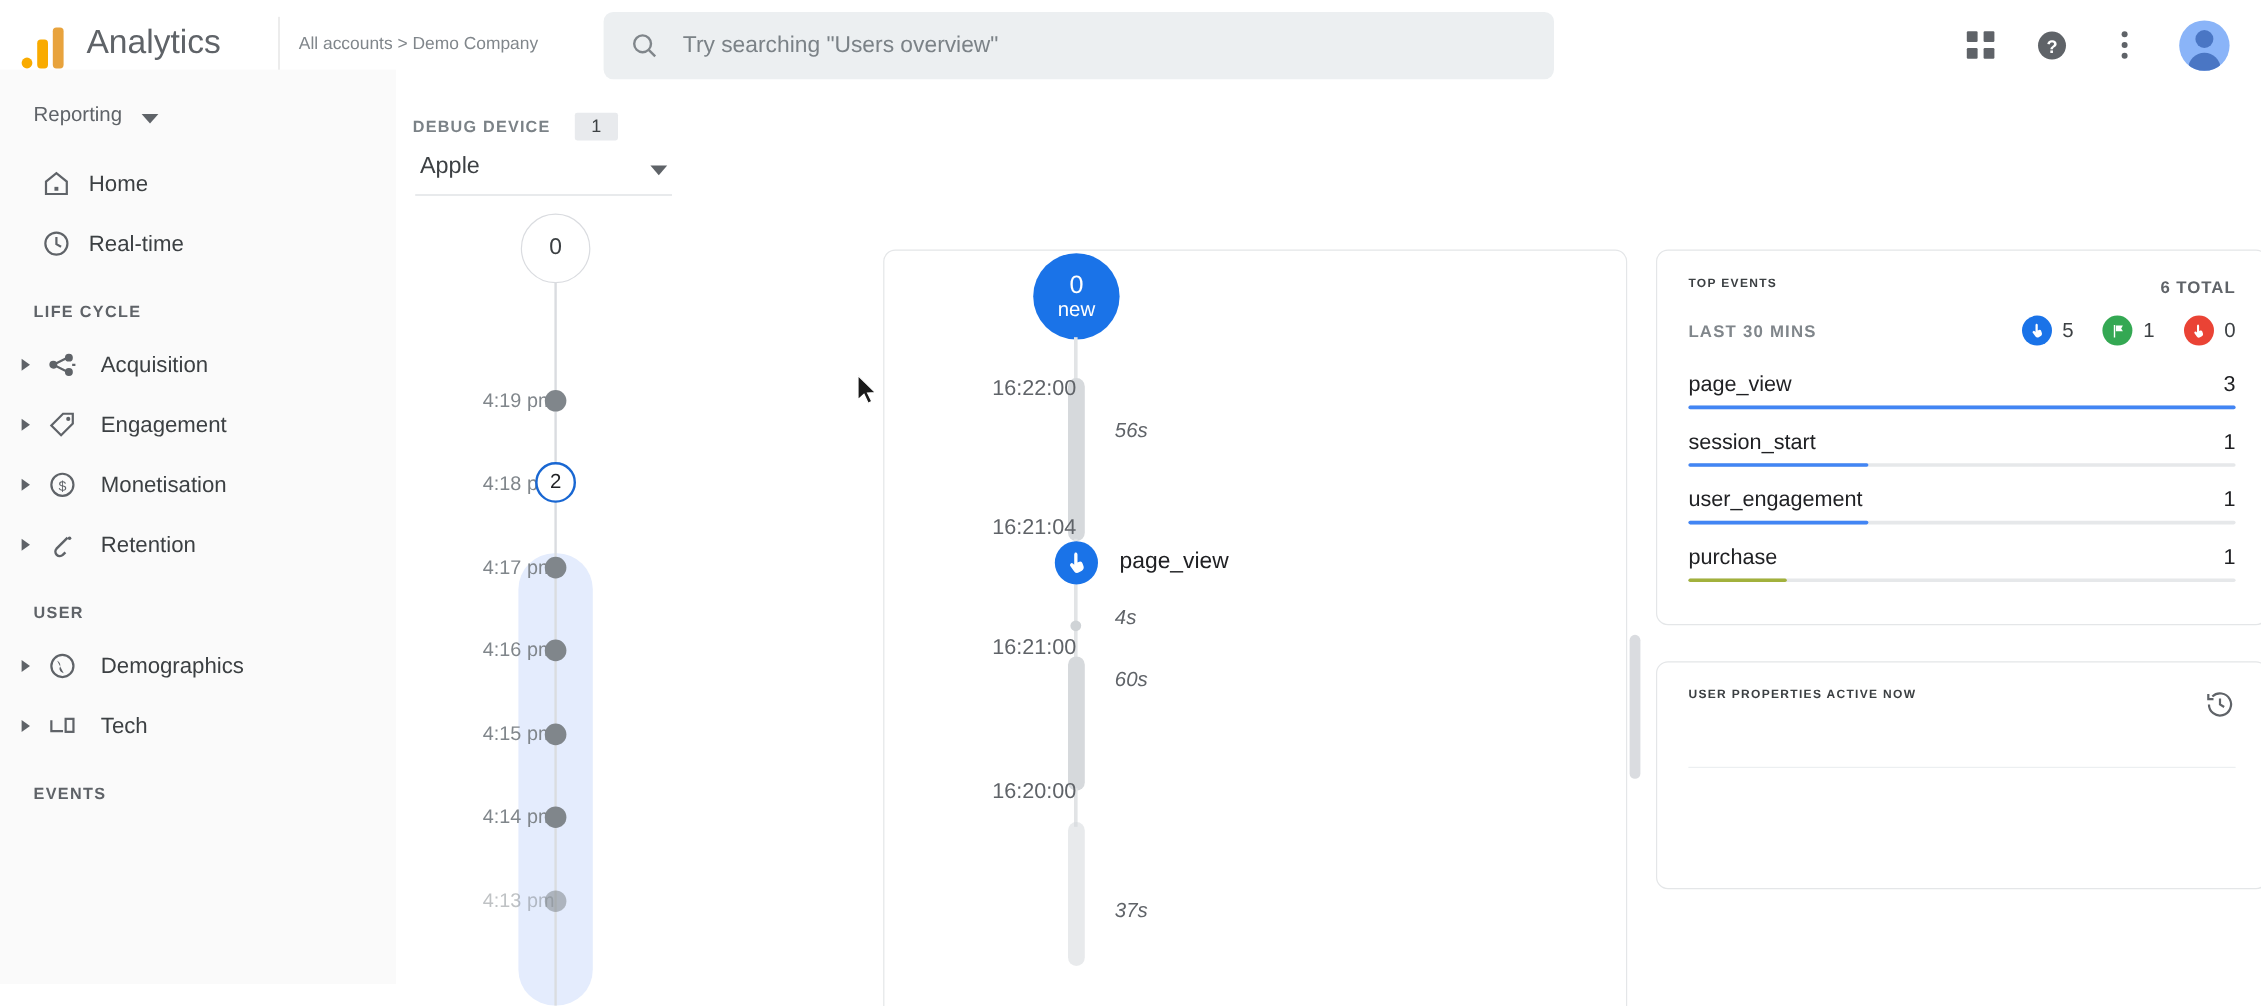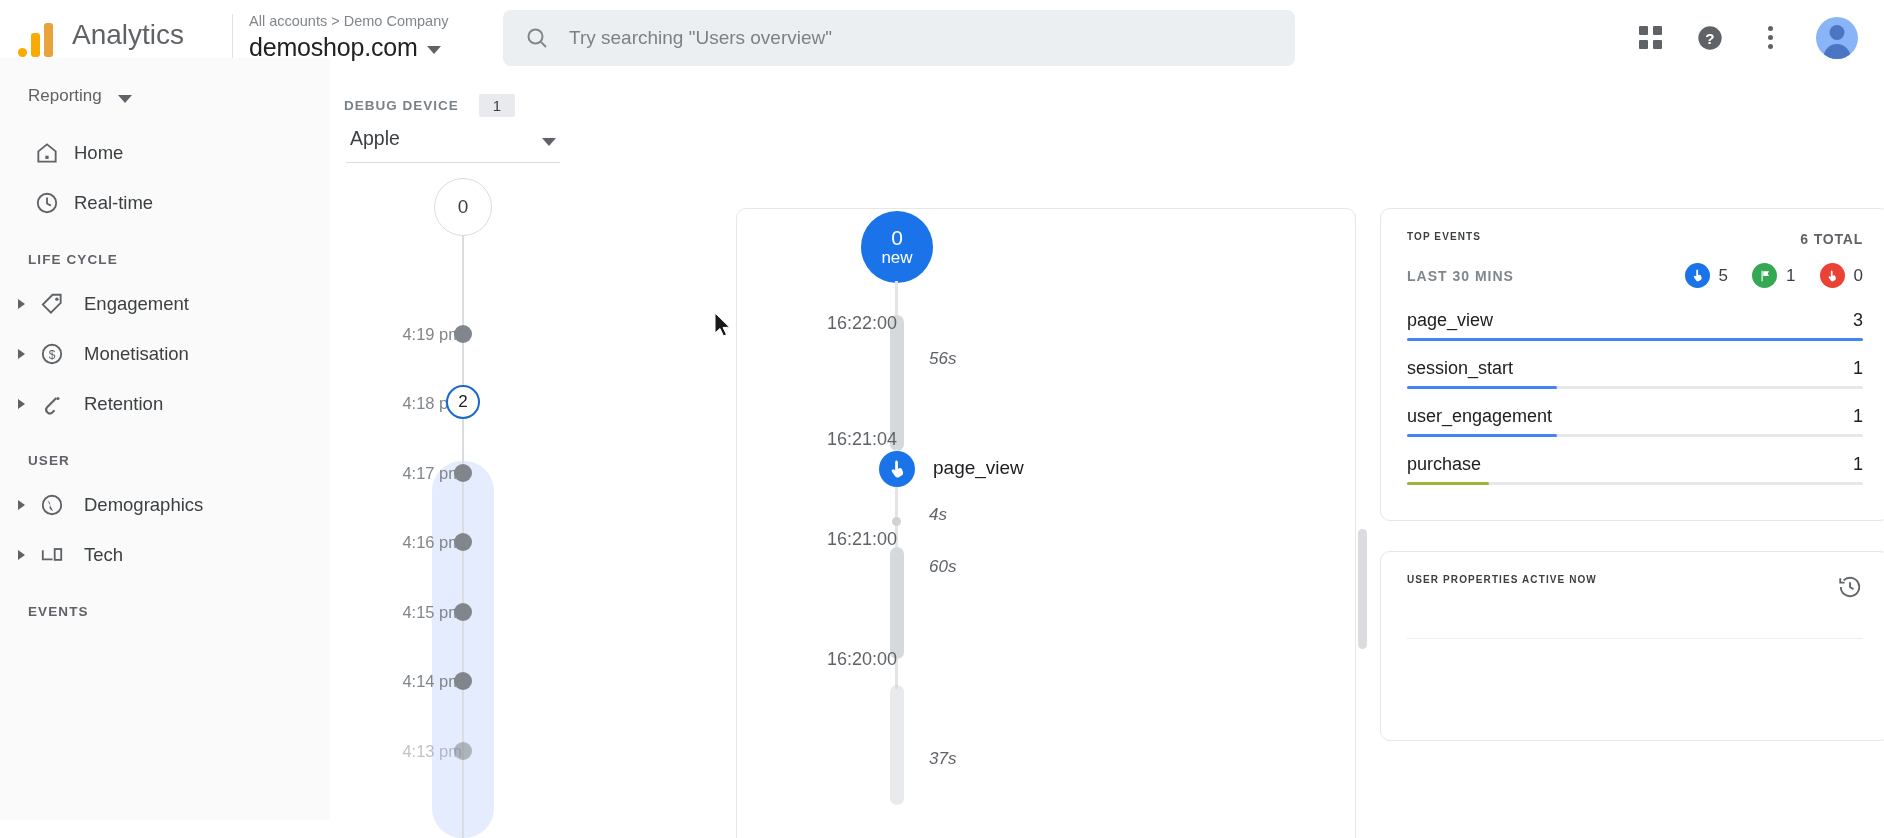--- a/index.html
+++ b/index.html
@@ -245,24 +245,20 @@
     <div class="ga-logo">
       <span class="ga-bar b3"></span>
         <span class="ga-bar b2"></span>
         <span class="ga-bar b1"></span>
     </div>
     <div class="brand">Analytics</div>
   </div>
   <div class="divider-v"></div>
   <div class="acct">
     <div class="acct-crumb">All accounts &gt; Demo Company</div>
-    <div class="acct-name-row">
-      <span class="acct-name">demoshop.com</span>
-      <span class="caret-dn"></span>
-    </div>
   </div>
   <div class="searchbar">
     <svg class="search-ico" viewBox="0 0 24 24">
       <path fill="none" stroke="#80868b" stroke-width="2" d="M10.5 3.5a7 7 0 1 0 0 14 7 7 0 0 0 0-14z"></path>
       <line x1="15.6" y1="15.6" x2="21" y2="21" stroke="#80868b" stroke-width="2"></line>
     </svg>
     <span class="search-ph">Try searching "Users overview"</span>
   </div>
   <div class="top-actions">
     <div class="ic-btn">
@@ -311,20 +307,35 @@
       <svg width="26" height="26" viewBox="0 0 24 24">
           <circle cx="12" cy="12" r="8.5" fill="none" stroke="#5f6368" stroke-width="1.7"></circle>
           <path d="M12 7v5.4l3.6 2" fill="none" stroke="#5f6368" stroke-width="1.7"></path>
         </svg>
     </span>
     <span class="nav-label">Real-time</span>
   </div>
 
   <div class="nav-section">LIFE CYCLE</div>
 
+  <div class="nav-item">
+    <span class="nav-arrow">
+        <i></i>
+      </span>
+    <span class="nav-icon">
+      <svg width="26" height="26" viewBox="0 0 24 24" stroke="#5f6368" stroke-width="1.7" fill="none">
+        <circle cx="5" cy="12" r="2.2" fill="#5f6368"></circle>
+          <circle cx="17" cy="6.5" r="2.2" fill="#5f6368"></circle>
+          <circle cx="17" cy="17.5" r="2.2" fill="#5f6368"></circle>
+        <path d="M7 11 15 7M7 13l8 4"></path>
+          <path d="M19.5 12h2.5"></path>
+      </svg>
+    </span>
+    <span class="nav-label">Acquisition</span>
+  </div>
 
   <div class="nav-item">
     <span class="nav-arrow">
         <i></i>
       </span>
     <span class="nav-icon">
       <svg width="26" height="26" viewBox="0 0 24 24">
           <path fill="none" stroke="#5f6368" stroke-width="1.7" d="M12.5 3.5H20v7.5l-9 9-7.5-7.5z"></path>
           <circle cx="16.5" cy="7.5" r="1.6" fill="#5f6368"></circle>
         </svg>

